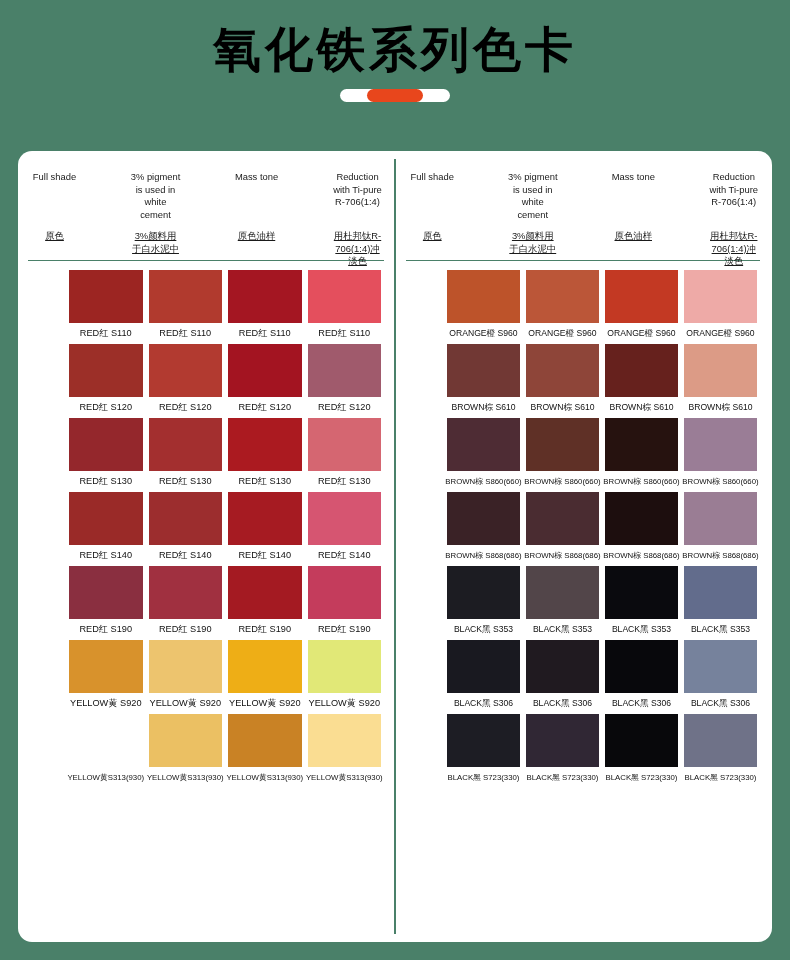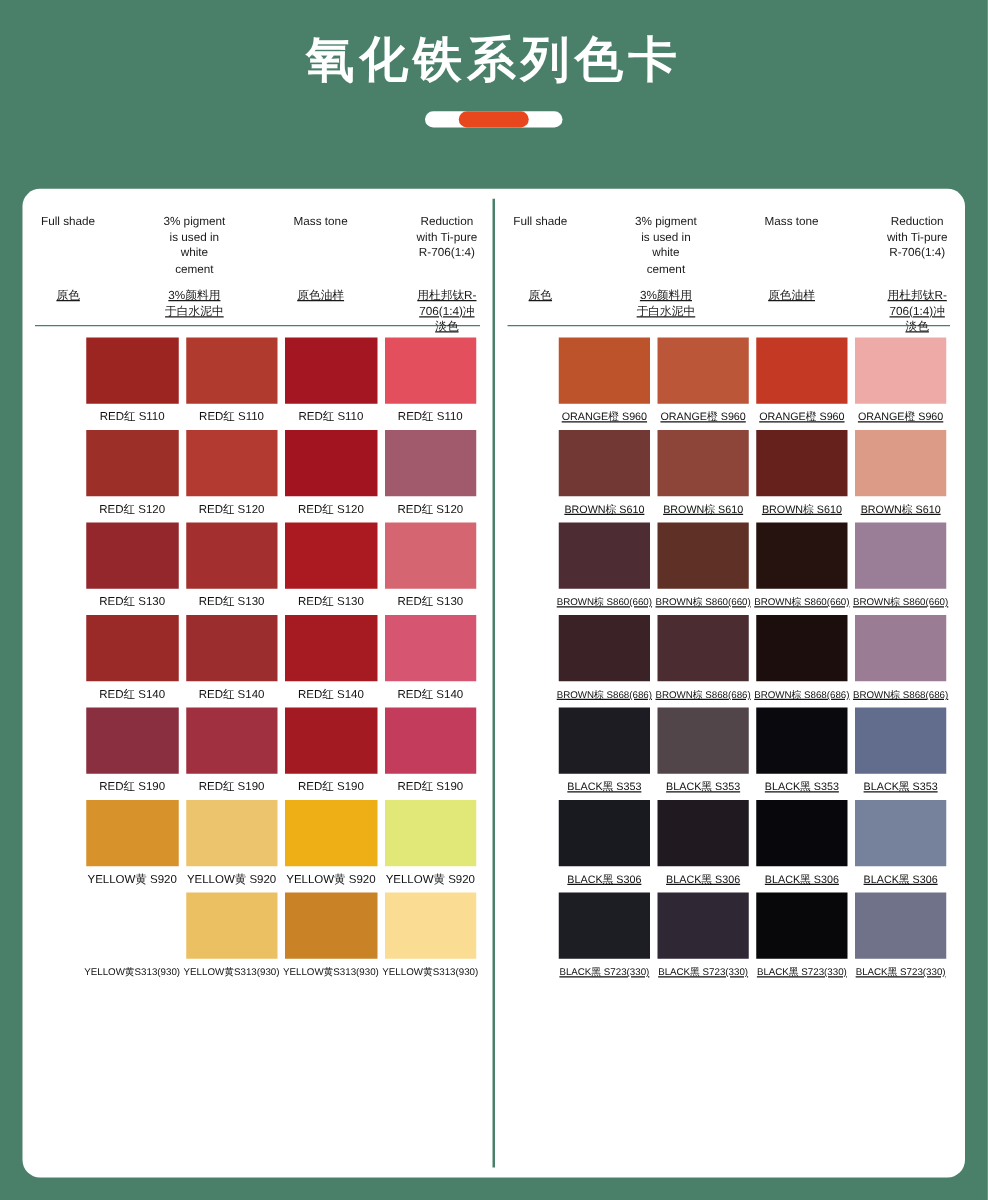--- a/index.html
+++ b/index.html
@@ -7,22 +7,22 @@
     width: 790px; height: 960px;
     background: #4a8069;
     font-family: "Liberation Sans", "DejaVu Sans", sans-serif;
     overflow: hidden;
   }
   .page { position: relative; width: 790px; height: 960px; background: #4a8069; }
 
   
   .header { padding-top: 18px; text-align: center; }
   .title-cn {
-    color: #ffffff;
-    font-size: 39px;
+    color: #000000;
+    font-size: 48px;
     font-weight: bold;
     letter-spacing: 4px;
     line-height: 62px;
     font-family: "DejaVu Sans", "Liberation Sans", sans-serif;
   }
   .title-en {
     color: #ffffff;
     font-size: 20px;
     letter-spacing: 3.2px;
     line-height: 30px;
@@ -95,21 +95,21 @@
   }
   .labels { display: flex; margin-top: 4px; }
   .lab-cell {
     flex: 1 1 0;
     text-align: center;
     font-size: 9.2px;
     color: #111111;
     white-space: nowrap;
     line-height: 13px;
   }
-  .col.right .lab-cell { font-size: 8.6px; text-decoration: underline; }
+  .col.right .lab-cell { font-size: 8.6px; }
   .col.right .lab-cell.small { font-size: 7.8px; }
   .lab-cell.small { font-size: 7.8px; }
 </style>
 </head>
 <body>
 
 <div class="page">
 
   <div class="header">
     <div class="title-cn">氧化铁系列色卡</div>

